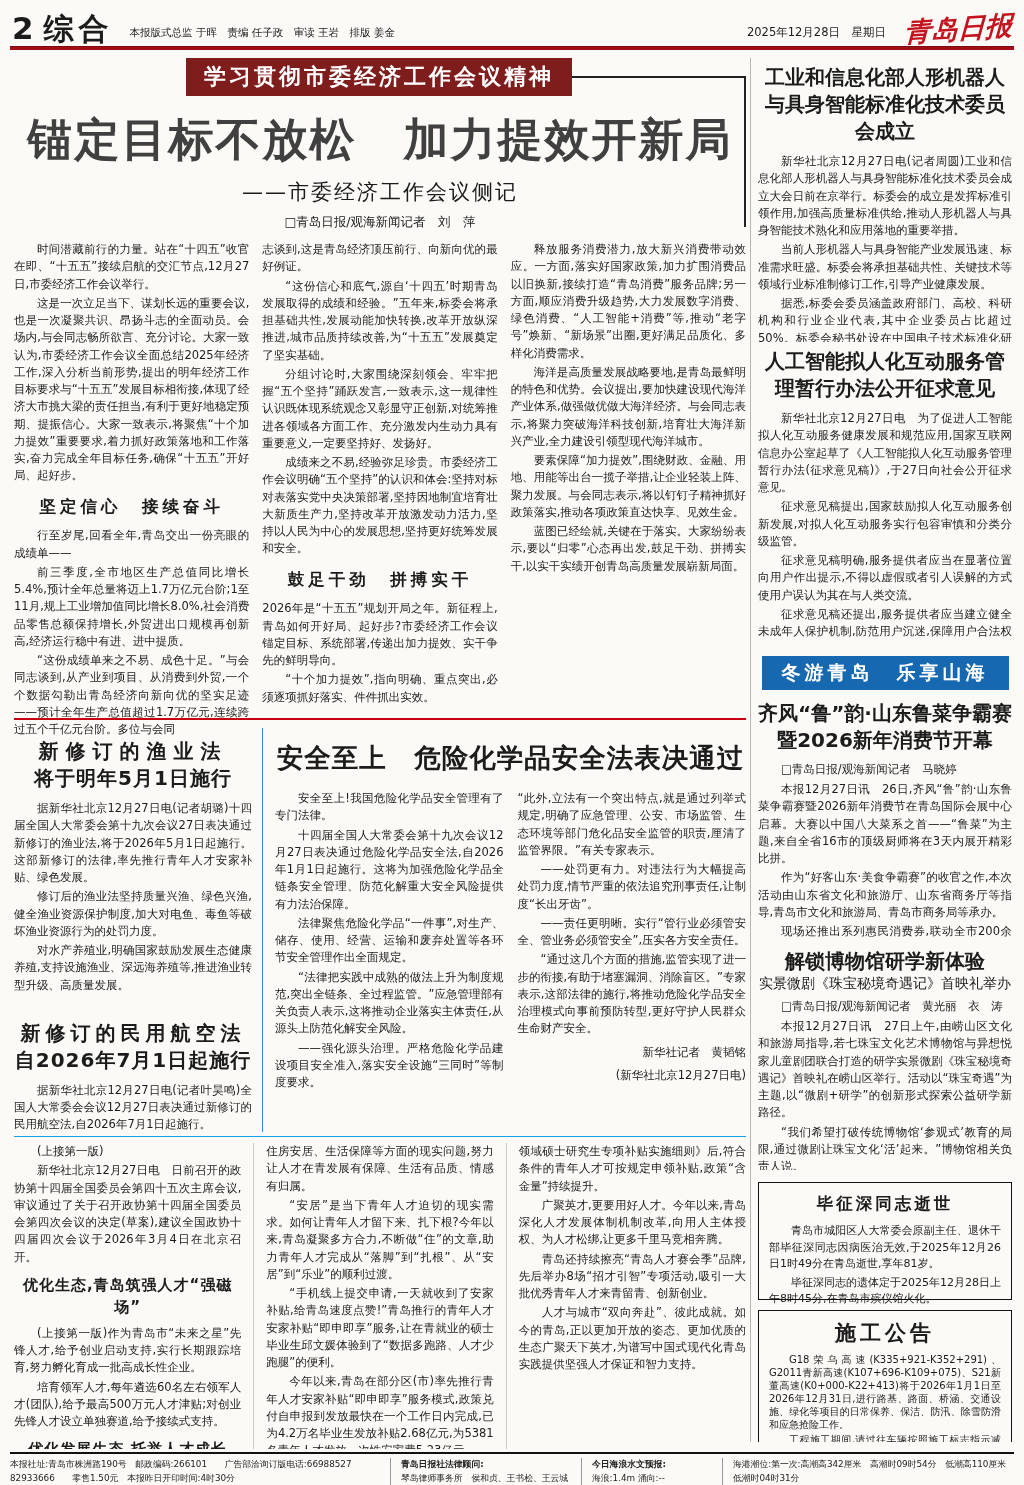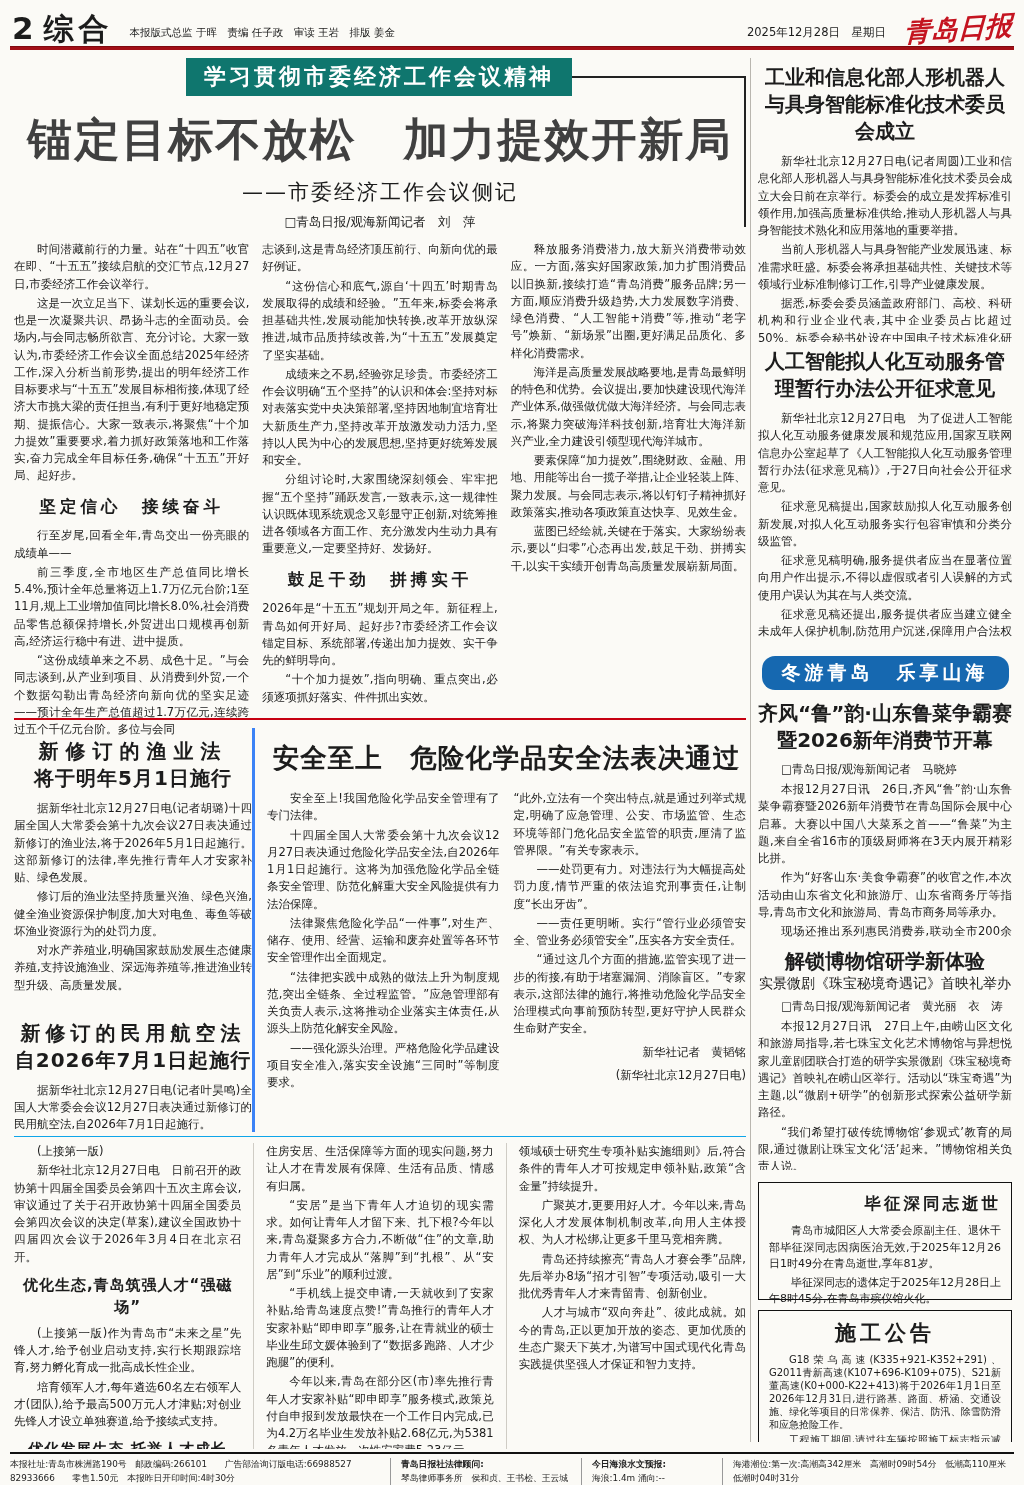--- a/index.html
+++ b/index.html
@@ -18,36 +18,36 @@
   .masthead{font-family:"DejaVu Serif","Liberation Serif",serif;font-style:italic;font-weight:bold;
             font-size:27px;color:#c41420;transform:rotate(-4deg) skewX(-6deg);line-height:1;padding-bottom:2px;}
   .header-rule{position:absolute;left:10px;right:10px;top:46px;height:3px;background:#a30f16;border-top:1px solid #7e0a10;}
 
   
   .vrule{position:absolute;left:750px;top:58px;width:1px;height:1384px;background:#b9b6af;}
 
   
   .lead{position:absolute;left:14px;top:58px;width:732px;}
   .kicker-row{display:flex;align-items:center;position:relative;}
-  .kicker{background:#0f766e;color:#fff;font-weight:bold;font-size:22px;letter-spacing:3px;
+  .kicker{background:#7f1d1d;color:#fff;font-weight:bold;font-size:22px;letter-spacing:3px;
           padding:4px 18px;margin-left:172px;white-space:nowrap;}
   .kicker-line{flex:1;height:2px;background:#222;}
   .frame-v{position:absolute;right:0;top:19px;width:2px;height:150px;background:#222;}
   .lead-headline{font-size:45px;font-weight:900;text-align:center;letter-spacing:2px;margin-top:14px;color:#404040;}
   .lead-dek{font-size:21px;text-align:center;letter-spacing:2px;margin-top:8px;}
   .lead-byline{font-size:12.5px;text-align:center;margin-top:8px;}
   .lead-cols{display:flex;gap:13px;margin-top:10px;height:498px;overflow:hidden;}
   .lead-col{flex:1;font-size:11.5px;line-height:1.5;}
   .inline-sub{font-size:16.5px;font-weight:bold;text-align:center;letter-spacing:4px;margin:10px 0 8px;}
   .cont-first p:first-child{text-indent:0;}
   .lead-rule{position:absolute;left:14px;top:718px;width:732px;height:2px;background:#c60011;}
 
   
   .mid{position:absolute;left:14px;top:728px;width:732px;height:404px;display:flex;overflow:hidden;}
-  .mid-left{width:238px;border-right:3px solid #3b82f6;font-size:11.5px;line-height:1.5;overflow:hidden;}
+  .mid-left{width:238px;padding-right:10px;border-right:1px solid #3b82f6;font-size:11.5px;line-height:1.5;overflow:hidden;}
   .small-headline{font-size:20px;font-weight:900;text-align:center;line-height:1.35;margin:10px 0 8px;}
   .spread{letter-spacing:7px;}
   .spread2{letter-spacing:1px;}
   .mid-center{flex:1;padding-left:12px;overflow:hidden;}
   .hazmat-headline{font-size:26.5px;font-weight:900;text-align:center;letter-spacing:1px;margin:12px 0 14px;}
   .hazmat-cols{display:flex;gap:14px;font-size:11.5px;line-height:1.5;height:312px;overflow:hidden;}
   .hazmat-col{flex:1;}
   .signoff{text-align:right;text-indent:0;margin-top:6px;}
 
   
@@ -56,25 +56,25 @@
   .bottom-col{flex:1;overflow:hidden;}
   .bottom-col + .bottom-col{border-left:1px solid #cfccc5;padding-left:12px;}
   .cont-sub{font-size:15px;font-weight:bold;text-align:center;margin:8px 0 6px;letter-spacing:1px;}
 
   
   .right{position:absolute;left:758px;top:58px;width:254px;height:1384px;overflow:hidden;}
   .r-art{overflow:hidden;}
   .r-headline{font-size:20px;font-weight:900;text-align:center;line-height:1.35;margin:6px 0 8px;}
   .r-body{font-size:11.5px;line-height:1.5;}
   .blue-banner{display:block;width:max-content;margin:14px auto 10px;background:#1668b0;color:#fff;
-               font-size:19px;font-weight:bold;letter-spacing:4px;padding:4px 20px;border-radius:13px;}
+               font-size:19px;font-weight:bold;letter-spacing:4px;padding:4px 20px;}
   .r-byline{font-size:11.5px;margin:2px 0 4px;text-indent:2em;}
   .r-dek{font-size:14px;text-align:center;margin:-2px 0 6px;}
   .boxed{border:1.5px solid #111;padding:8px 10px;margin-top:12px;background:#fbfaf6;}
-  .box-title{font-size:16.5px;font-weight:bold;text-align:right;letter-spacing:3px;margin:2px 0 8px;}
+  .box-title{font-size:16.5px;font-weight:bold;text-align:center;letter-spacing:3px;margin:2px 0 8px;}
   .obit-body{font-size:11px;line-height:1.5;}
   .constr-title{font-size:21px;font-weight:900;text-align:center;letter-spacing:4px;margin:0 0 6px;}
   .constr-body{font-size:10px;line-height:1.3;}
 
   
   .footer{position:absolute;left:10px;right:10px;top:1452px;border-top:2px solid #111;padding-top:4px;
           display:flex;gap:10px;font-size:8.8px;line-height:1.55;color:#222;}
   .fgroup{white-space:normal;}
   .fgroup + .fgroup{border-left:1px solid #999;padding-left:10px;}
   .f-bold{font-weight:bold;}
@@ -118,22 +118,22 @@
         <div>
             <p>行至岁尾,回看全年,青岛交出一份亮眼的成绩单——</p>
             <p>前三季度,全市地区生产总值同比增长5.4%,预计全年总量将迈上1.7万亿元台阶;1至11月,规上工业增加值同比增长8.0%,社会消费品零售总额保持增长,外贸进出口规模再创新高,经济运行稳中有进、进中提质。</p>
             <p>“这份成绩单来之不易、成色十足。”与会同志谈到,从产业到项目、从消费到外贸,一个个数据勾勒出青岛经济向新向优的坚实足迹——预计全年生产总值超过1.7万亿元,连续跨过五个千亿元台阶。多位与会同</p>
           </div>
       </div>
       <div class="lead-col jtext cont-first">
         <div class="cont-first">
             <p>志谈到,这是青岛经济顶压前行、向新向优的最好例证。</p>
             <p>“这份信心和底气,源自‘十四五’时期青岛发展取得的成绩和经验。”五年来,标委会将承担基础共性,发展动能加快转换,改革开放纵深推进,城市品质持续改善,为“十五五”发展奠定了坚实基础。</p>
+            <p>分组讨论时,大家围绕深刻领会、牢牢把握“五个坚持”踊跃发言,一致表示,这一规律性认识既体现系统观念又彰显守正创新,对统筹推进各领域各方面工作、充分激发内生动力具有重要意义,一定要坚持好、发扬好。</p>
             <p>成绩来之不易,经验弥足珍贵。市委经济工作会议明确“五个坚持”的认识和体会:坚持对标对表落实党中央决策部署,坚持因地制宜培育壮大新质生产力,坚持改革开放激发动力活力,坚持以人民为中心的发展思想,坚持更好统筹发展和安全。</p>
-            <p>分组讨论时,大家围绕深刻领会、牢牢把握“五个坚持”踊跃发言,一致表示,这一规律性认识既体现系统观念又彰显守正创新,对统筹推进各领域各方面工作、充分激发内生动力具有重要意义,一定要坚持好、发扬好。</p>
           </div>
         <div class="inline-sub">鼓足干劲　拼搏实干</div>
         <div>
             <p>2026年是“十五五”规划开局之年。新征程上,青岛如何开好局、起好步?市委经济工作会议锚定目标、系统部署,传递出加力提效、实干争先的鲜明导向。</p>
             <p>“十个加力提效”,指向明确、重点突出,必须逐项抓好落实、件件抓出实效。</p>
           </div>
       </div>
       <div class="lead-col jtext">
           <p>释放服务消费潜力,放大新兴消费带动效应。一方面,落实好国家政策,加力扩围消费品以旧换新,接续打造“青岛消费”服务品牌;另一方面,顺应消费升级趋势,大力发展数字消费、绿色消费、“人工智能+消费”等,推动“老字号”焕新、“新场景”出圈,更好满足品质化、多样化消费需求。</p>
           <p>海洋是高质量发展战略要地,是青岛最鲜明的特色和优势。会议提出,要加快建设现代海洋产业体系,做强做优做大海洋经济。与会同志表示,将聚力突破海洋科技创新,培育壮大海洋新兴产业,全力建设引领型现代海洋城市。</p>

